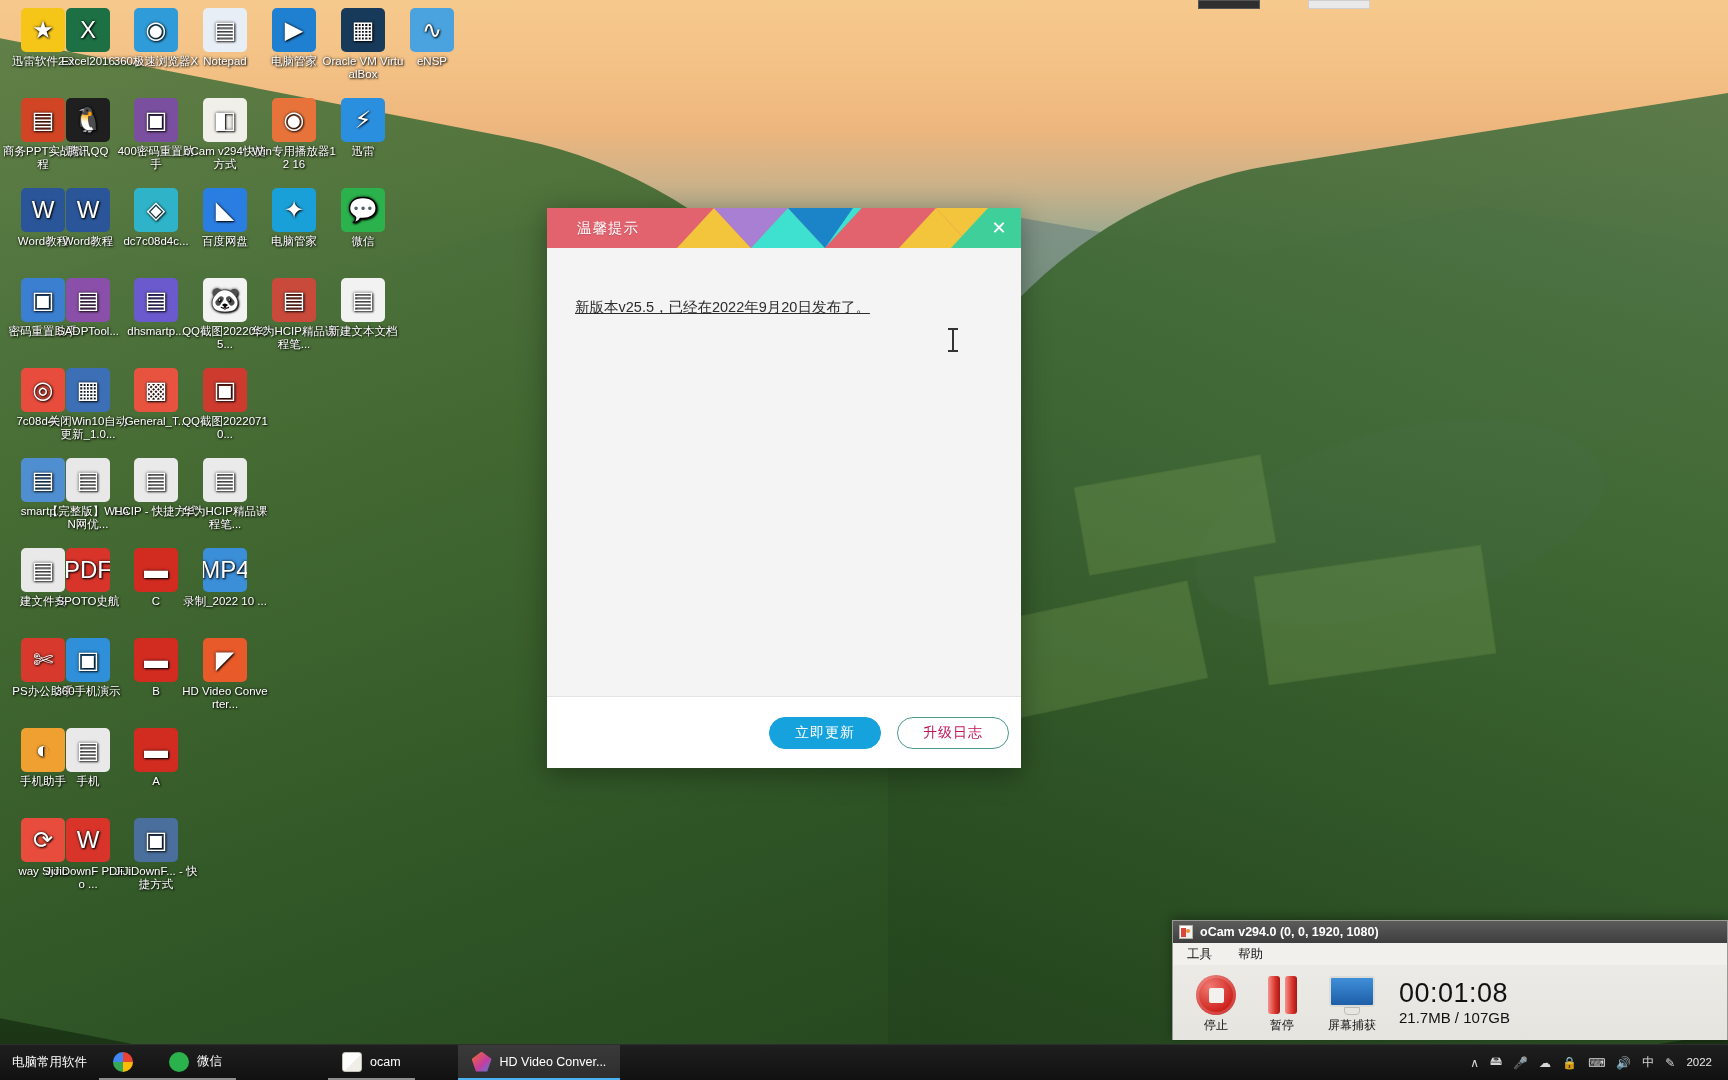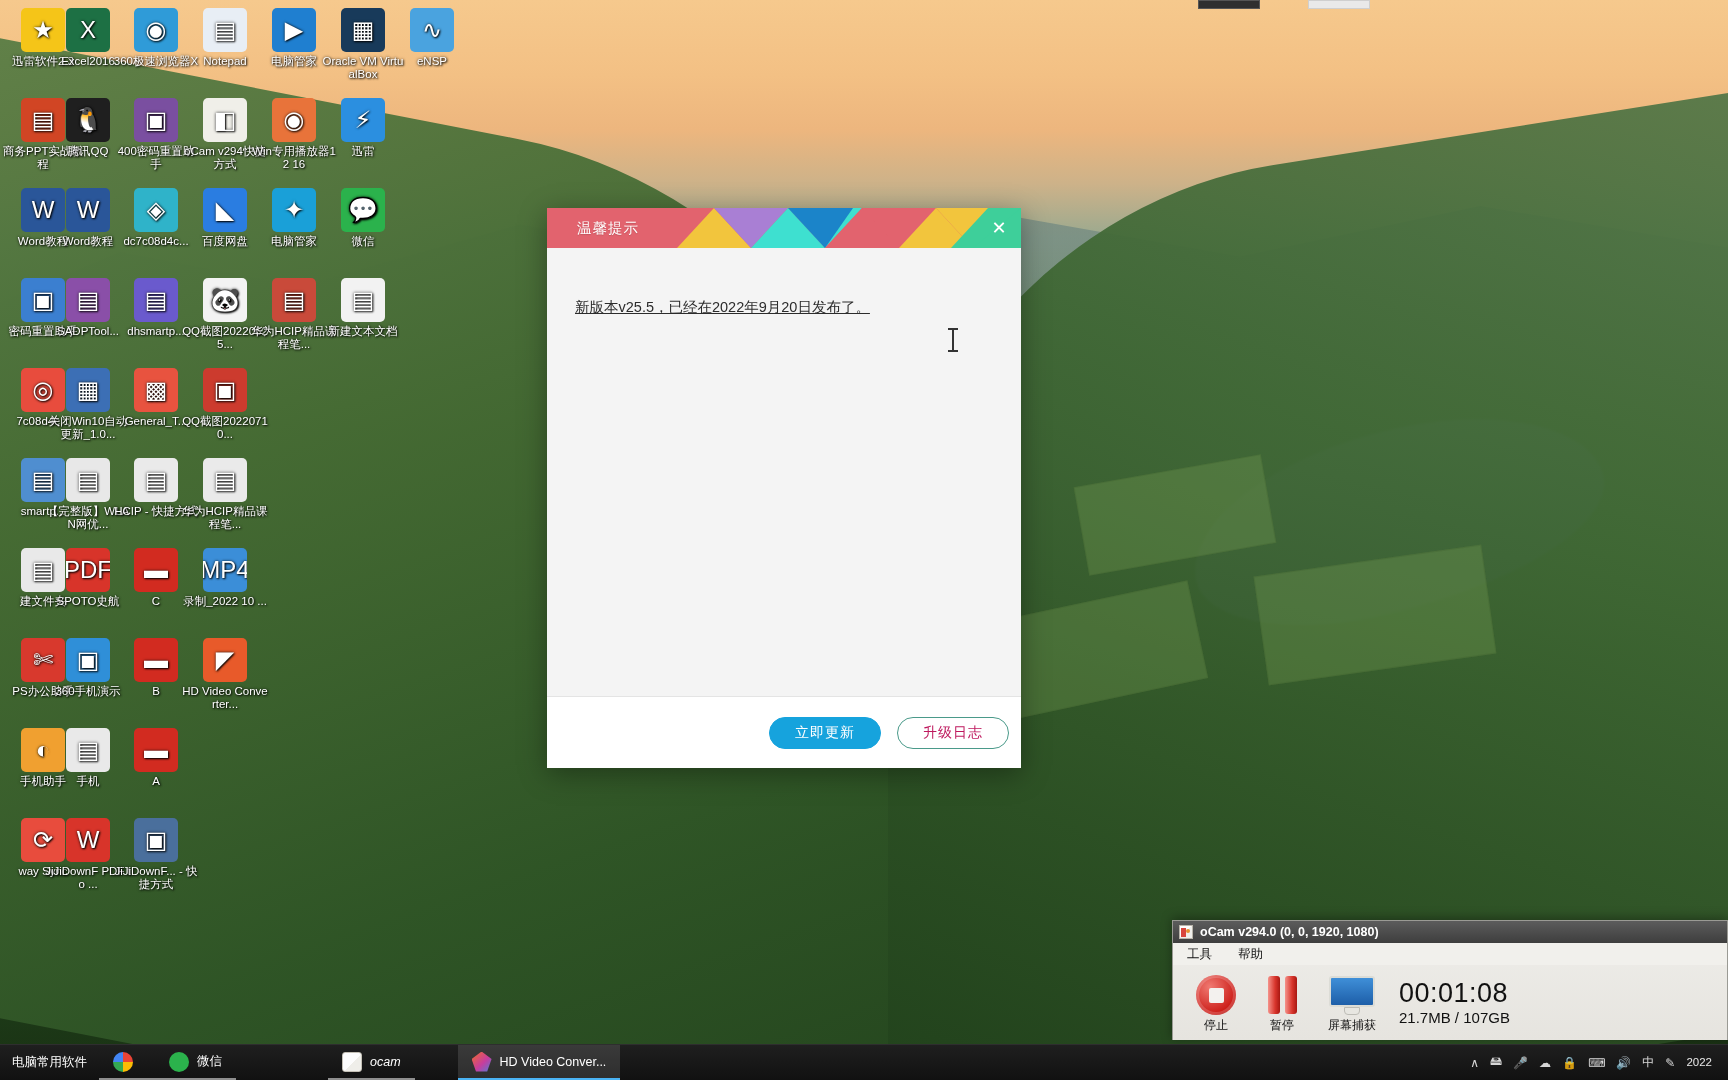--- a/index.html
+++ b/index.html
@@ -585,21 +585,21 @@
     <div class="tb-item pinned">
       <div class="tb-ic" style="border-radius:50%;background:conic-gradient(#ea4335 0 25%,#fbbc05 25% 50%,#34a853 50% 75%,#4285f4 75% 100%);"></div>
       <span></span>
     </div>
 
     <div class="tb-item pinned">
       <div class="tb-ic" style="border-radius:50%;background:#2bb24c;"></div>
       <span>微信</span>
     </div>
 
-    <div class="tb-item pinned" style="margin-left:92px;font-style:italic;">
+    <div class="tb-item pinned" style="margin-left:92px;">
       <div class="tb-ic" style="background:linear-gradient(135deg,#fdfdfd 55%,#efeee9 55%);border:1px solid #c4c0b6;"></div>
       <span>ocam</span>
     </div>
 
     <div class="tb-item active">
       <div class="tb-ic" style="background:linear-gradient(135deg,#f06a2a,#c63d9e 55%,#4a7fd8);clip-path:polygon(50% 0,100% 38%,78% 100%,22% 100%,0 38%);"></div>
       <span>HD Video Conver...</span>
     </div>
 
     <div id="tb-spacer"></div>

